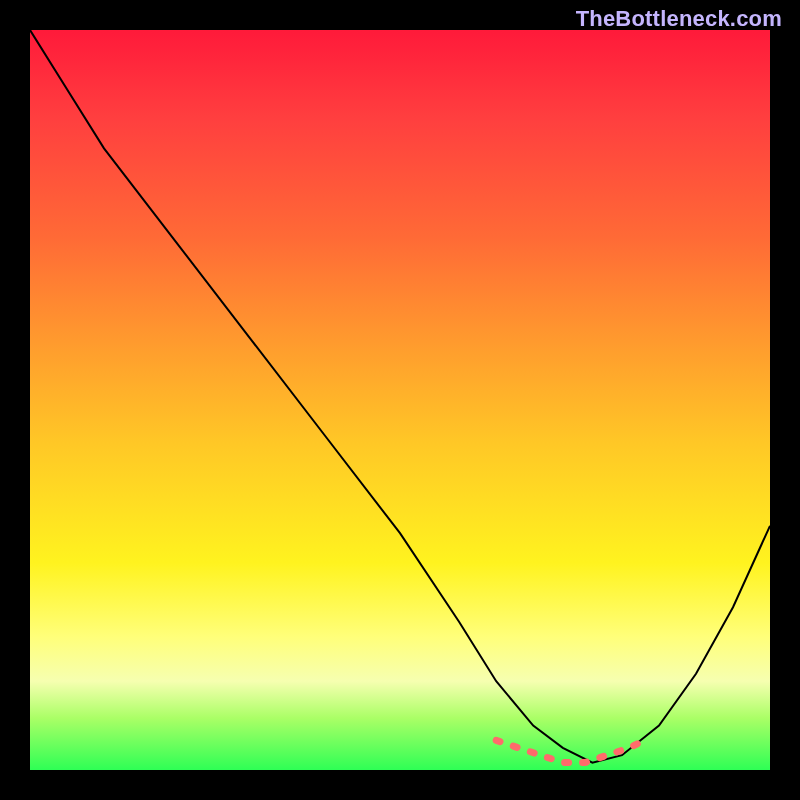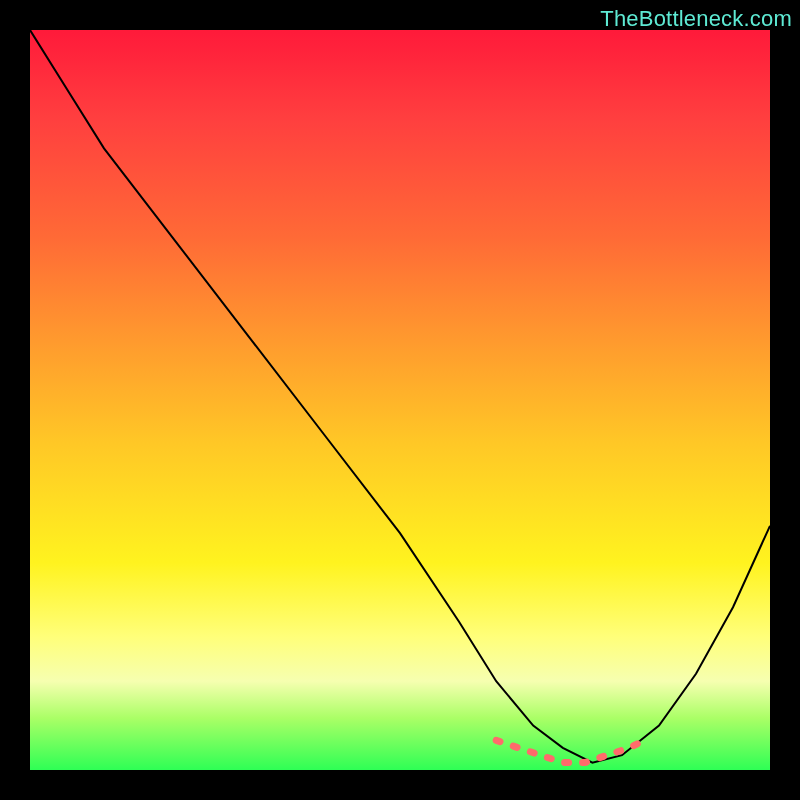--- a/index.html
+++ b/index.html
@@ -51,24 +51,24 @@
   .dots-path {
     fill: none;
     stroke: #ff6b6b;
     stroke-width: 7;
     stroke-linecap: round;
     stroke-dasharray: 4 14;
   }
   .watermark {
     position: absolute;
     top: 6px;
-    right: 8px;
-    color: #5eead4;
+    right: 18px;
+    color: #c4b5fd;
     font-size: 22px;
-    font-weight: normal;
+    font-weight: bold;
     letter-spacing: 0.2px;
   }
 </style>
 </head>
 <body>
 
 <div class="frame">
   <div class="watermark">TheBottleneck.com</div>
   <div class="plot-area">
     <svg class="curve-svg" viewBox="0 0 740 740" preserveAspectRatio="none">

